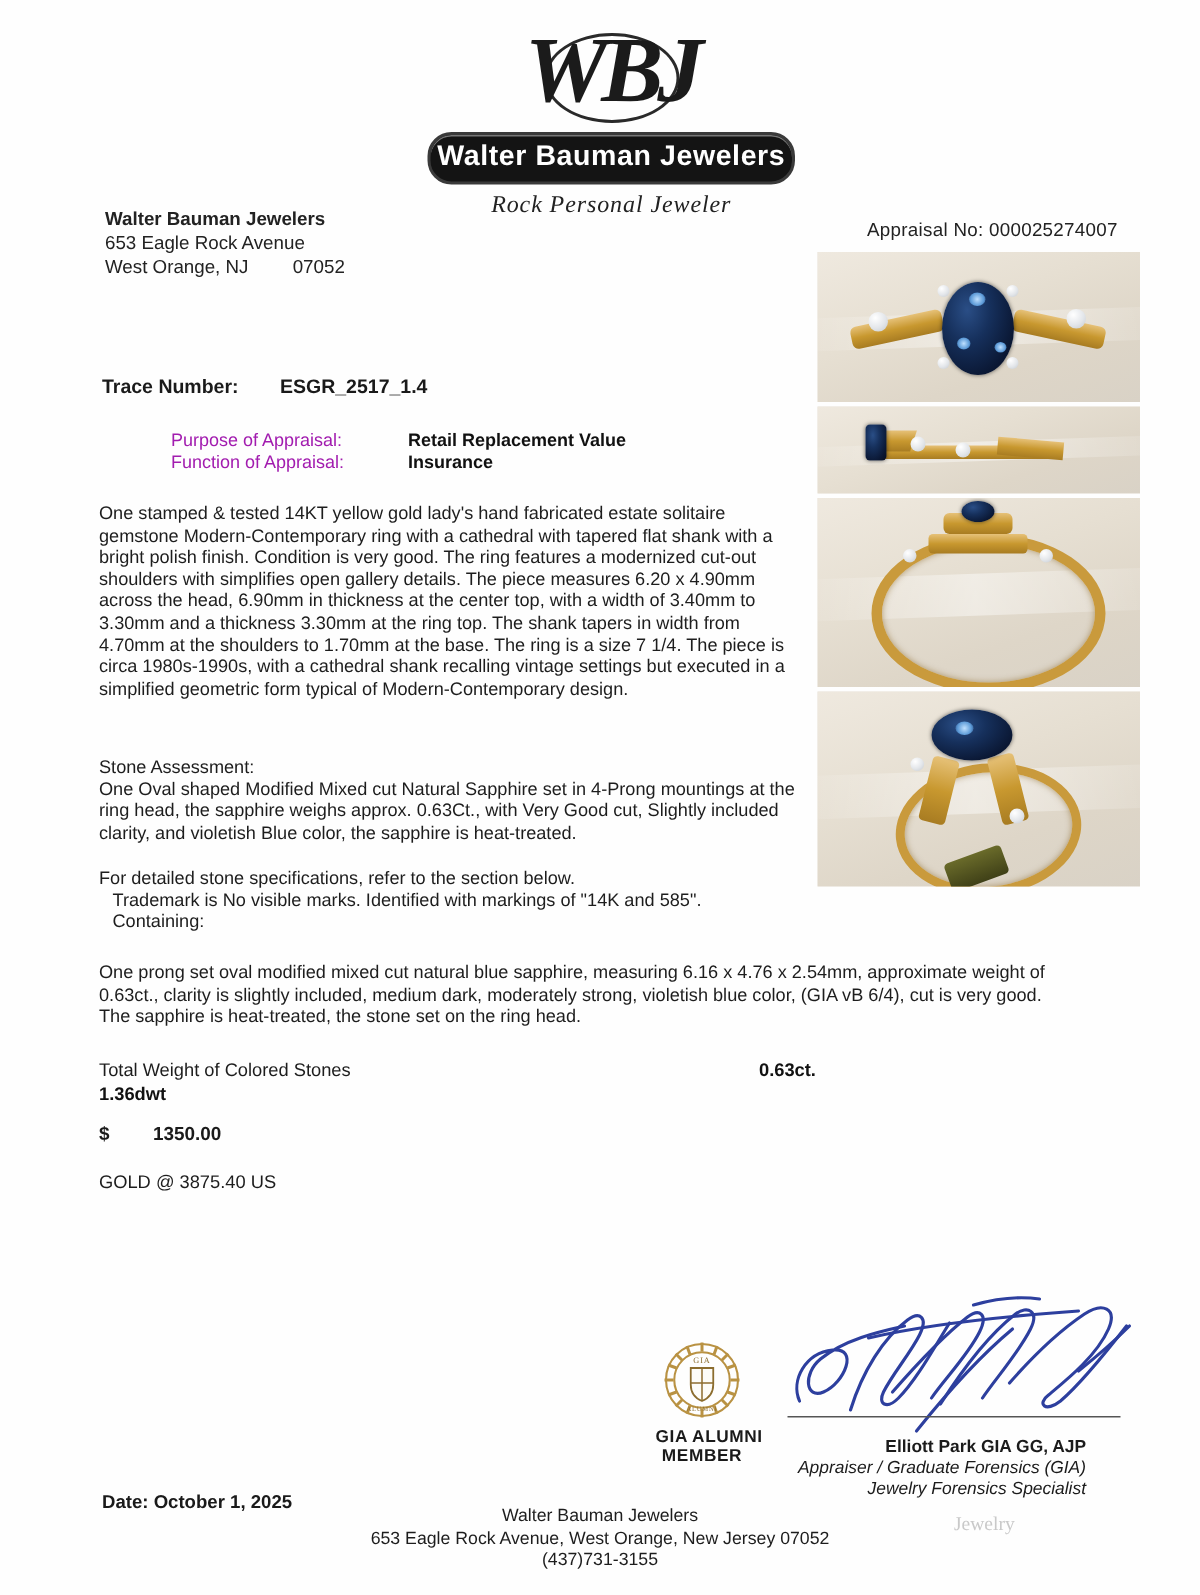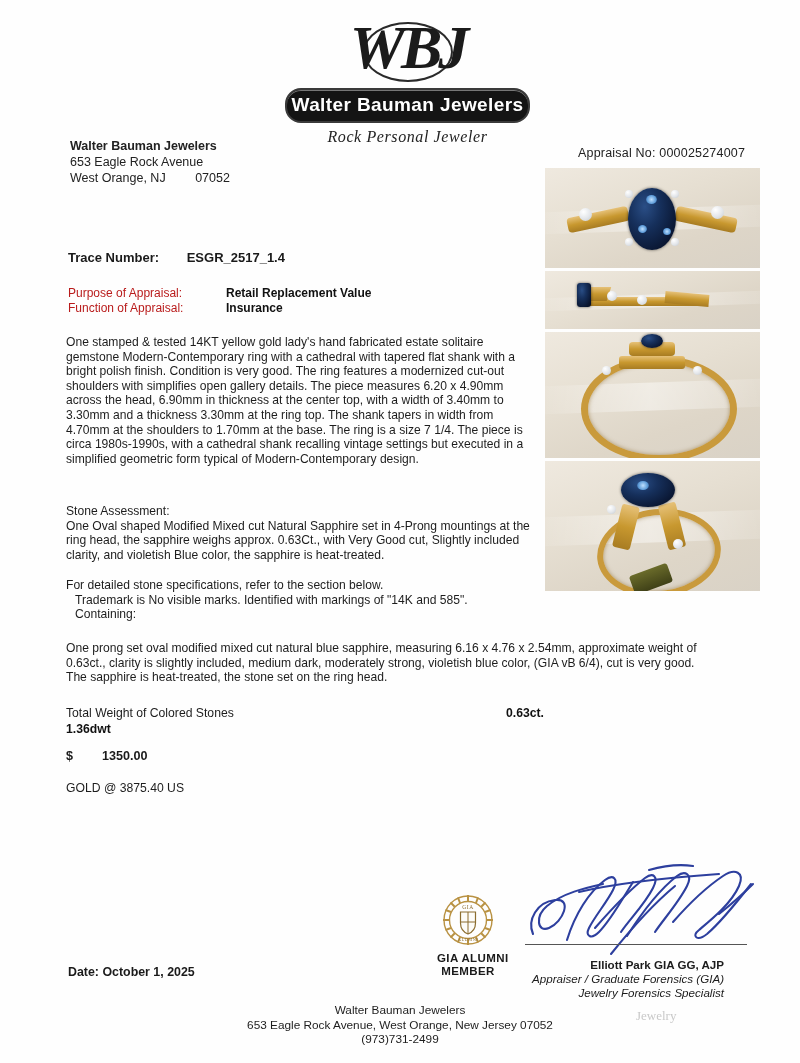--- a/index.html
+++ b/index.html
@@ -104,21 +104,21 @@
   .trace .tv { display: inline-block; margin-left: 24px; }
 
   .purpose {
     position: absolute;
     left: 68px;
     top: 286px;
     font-size: 12px;
     line-height: 14.5px;
   }
   .purpose .row { display: flex; }
-  .purpose .lbl { width: 158px; color: #b91c1c; }
+  .purpose .lbl { width: 158px; color: #a21caf; margin-left: 46px; }
   .purpose .val { font-weight: 700; color: #111; }
 
   .para {
     position: absolute;
     font-size: 12.1px;
     line-height: 14.6px;
     color: #1d1d1d;
     text-align: left;
   }
   #desc-para { left: 66px; top: 335px; width: 470px; }
@@ -274,21 +274,21 @@
     line-height: 14px;
     color: #1b1b1b;
     text-align: right;
   }
   .credentials .cname { font-weight: 700; }
   .credentials .crole { font-style: italic; }
 
   .date-line {
     position: absolute;
     left: 68px;
-    top: 965px;
+    top: 994px;
     font-size: 12.4px;
     font-weight: 700;
     color: #1a1a1a;
   }
 
   .footer {
     position: absolute;
     left: 0;
     top: 1003px;
     width: 800px;
@@ -499,16 +499,16 @@
     <div class="crole">Jewelry Forensics Specialist</div>
   </div>
 
   <div class="date-line">Date: October 1, 2025</div>
 
   <div class="watermark">Jewelry</div>
 
   <div class="footer">
     <div>Walter Bauman Jewelers</div>
     <div>653 Eagle Rock Avenue, West Orange, New Jersey 07052</div>
-    <div>(973)731-2499</div>
+    <div>(437)731-3155</div>
   </div>
 
 </div>
 
 </body></html>

